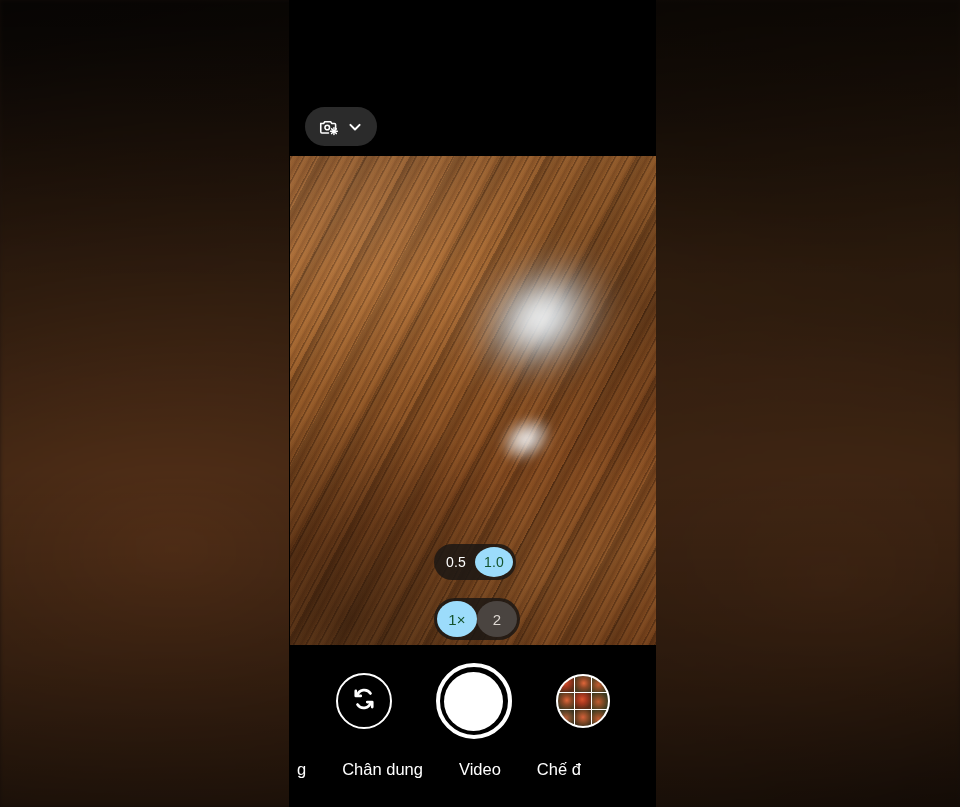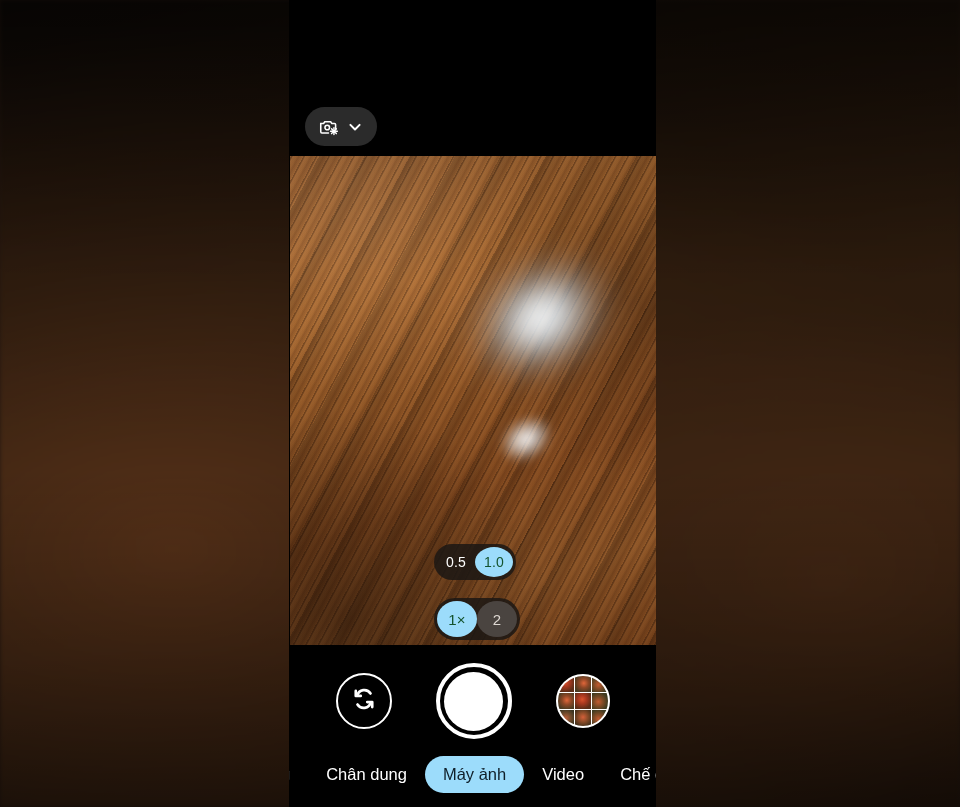--- a/index.html
+++ b/index.html
@@ -262,23 +262,23 @@
   .thumb-cell:nth-child(8) { background: radial-gradient(60% 60% at 50% 45%, #d4603a 0%, #8a4b28 50%, #46321c 100%); }
 
   
   #mode-row {
     position: absolute;
     left: 0;
     bottom: 10px;
     width: 100%;
     height: 46px;
     display: flex;
-    align-items: center;
+    align-items: flex-start;
     gap: 0px;
-    padding-left: 0;
+    padding-left: 16px;
     overflow: hidden;
   }
 
   .mode-item {
     flex: 0 0 auto;
     color: #ffffff;
     font-size: 16.5px;
     white-space: nowrap;
     padding: 9px 18px;
     border-radius: 22px;
@@ -369,21 +369,20 @@
           <div class="thumb-cell"></div>
           <div class="thumb-cell"></div>
           <div class="thumb-cell"></div>
         </div>
 
       </div>
 
       <div id="mode-row">
         <div class="mode-item edge-left">g</div>
         <div class="mode-item">Chân dung</div>
-        <div class="mode-item active">Máy ảnh</div>
         <div class="mode-item">Video</div>
         <div class="mode-item">Chế đ</div>
       </div>
 
     </div>
 
   </div>
 </div>
 
 </body></html>

